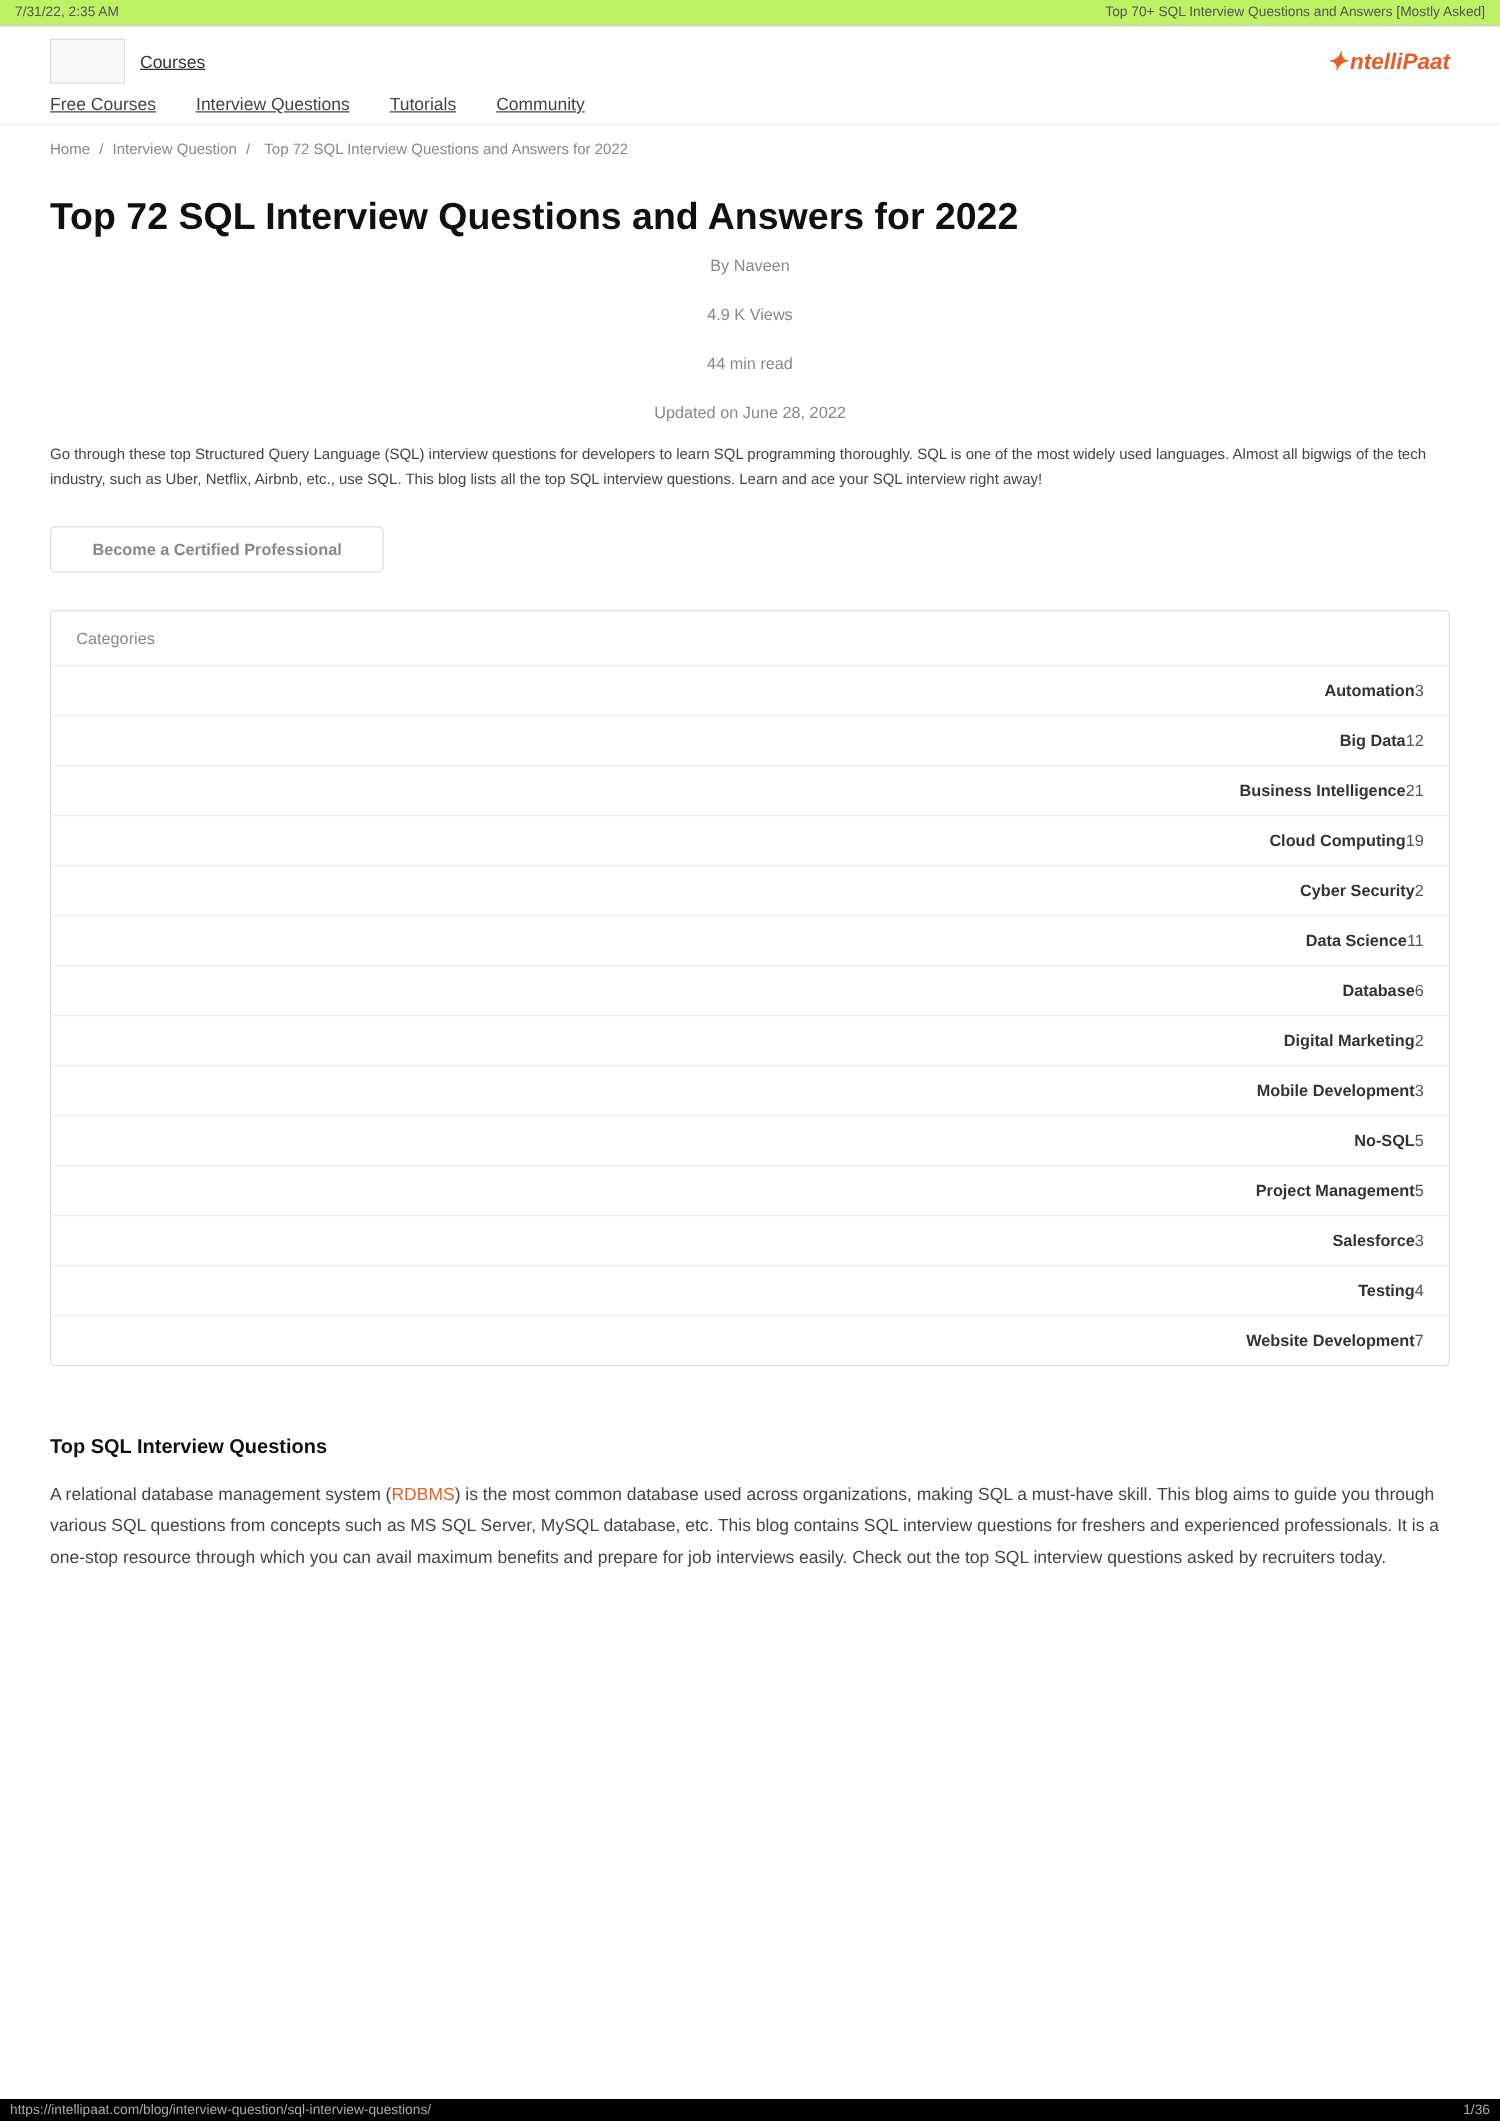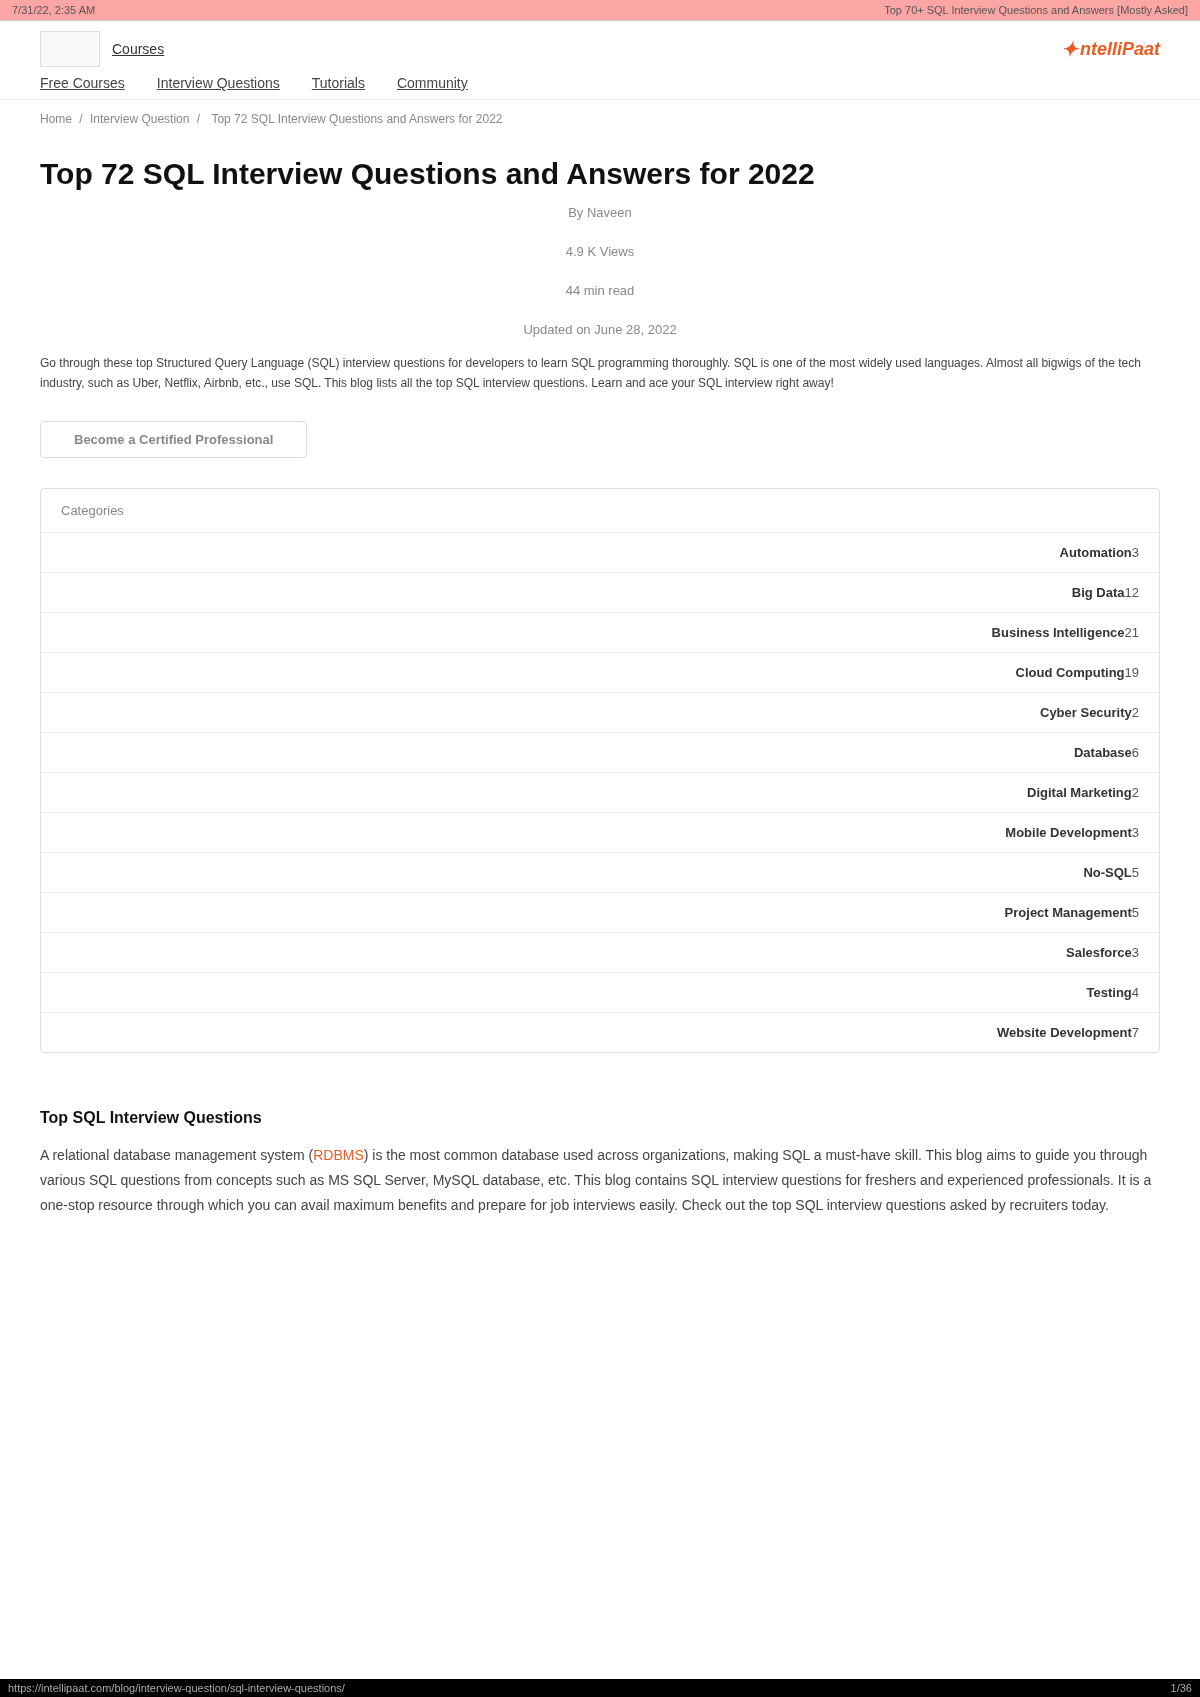--- a/index.html
+++ b/index.html
@@ -48,21 +48,21 @@
     .status-bar { position: fixed; bottom: 0; left: 0; right: 0; background: #000000; color: #aaa; font-size: 11px; padding: 3px 8px; }
 
     
     .intellipaat-logo { display: flex; align-items: center; gap: 2px; }
     .intellipaat-i { color: #e85d26; font-size: 20px; font-style: italic; font-weight: bold; }
     .intellipaat-name { color: #e85d26; font-size: 18px; font-weight: bold; font-style: italic; }
   </style>
 </head>
 <body>
 
-<div style="background:#fca5a5; border-bottom:1px solid #ccc; padding:4px 12px; font-size:11px; color:#555; display:flex; justify-content:space-between;">
+<div style="background:#bef264; border-bottom:1px solid #ccc; padding:4px 12px; font-size:11px; color:#555; display:flex; justify-content:space-between;">
   <span>7/31/22, 2:35 AM</span>
   <span>Top 70+ SQL Interview Questions and Answers [Mostly Asked]</span>
 </div>
 
 <div class="top-bar">
   <div class="top-bar-left">
     <div class="logo-placeholder"></div>
     <a class="courses-link">Courses</a>
   </div>
   <div class="intellipaat-logo">
@@ -118,20 +118,24 @@
     </div>
     <div class="category-row">
       <span class="category-name">Cloud Computing</span>
       <span class="category-count">19</span>
     </div>
     <div class="category-row">
       <span class="category-name">Cyber Security</span>
       <span class="category-count">2</span>
     </div>
     <div class="category-row">
+      <span class="category-name">Data Science</span>
+      <span class="category-count">11</span>
+    </div>
+    <div class="category-row">
       <span class="category-name">Database</span>
       <span class="category-count">6</span>
     </div>
     <div class="category-row">
       <span class="category-name">Digital Marketing</span>
       <span class="category-count">2</span>
     </div>
     <div class="category-row">
       <span class="category-name">Mobile Development</span>
       <span class="category-count">3</span>

